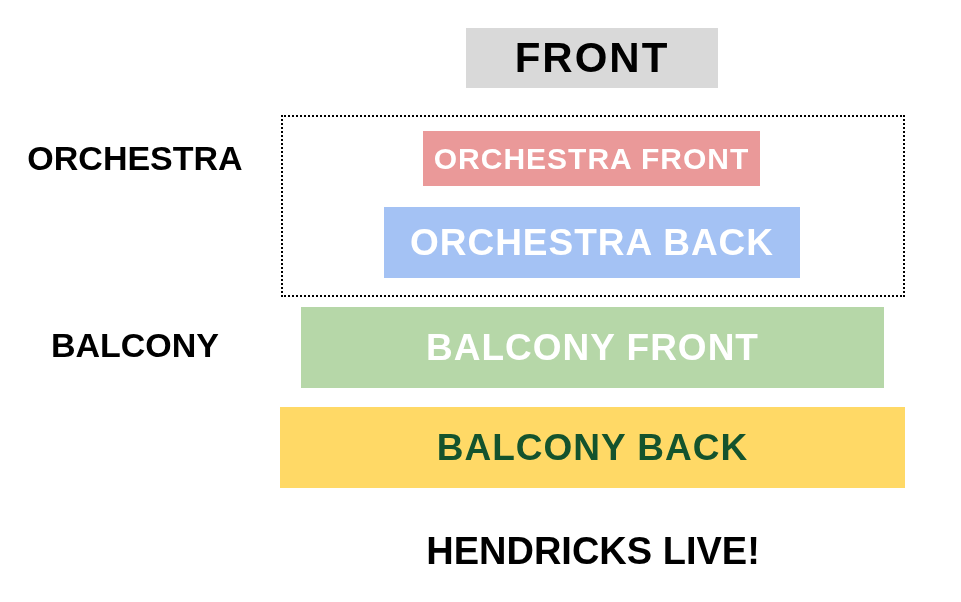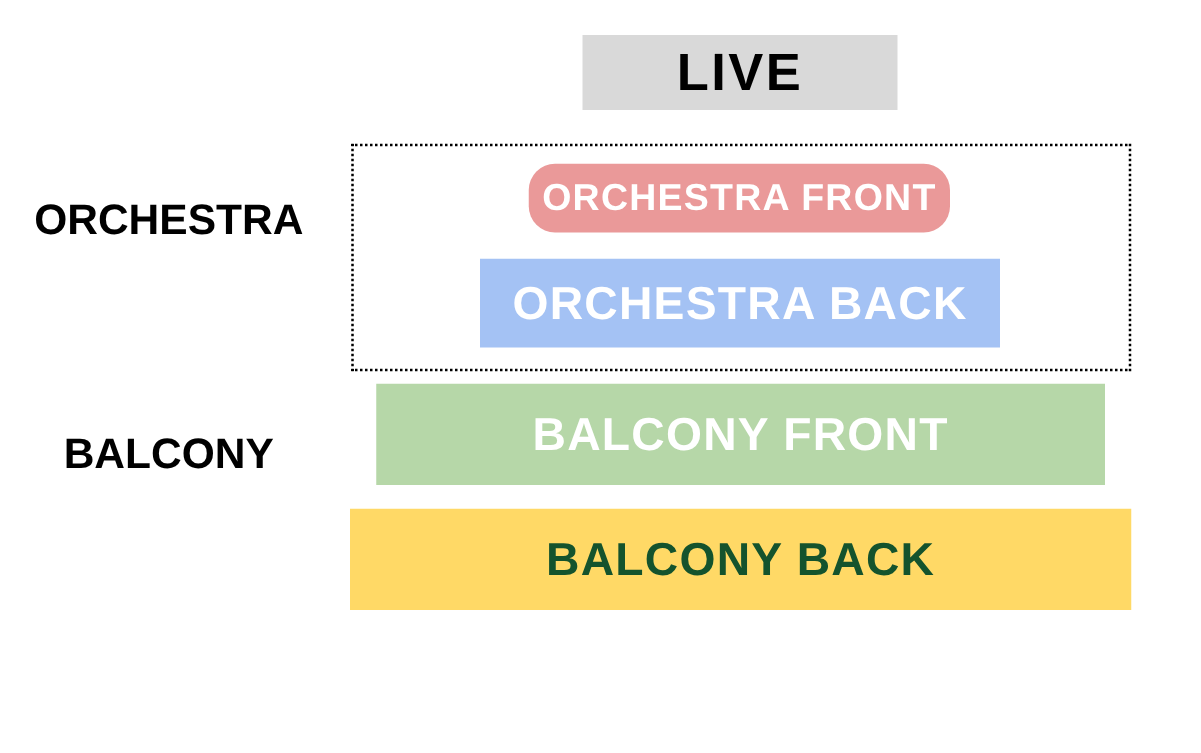--- a/index.html
+++ b/index.html
@@ -47,21 +47,20 @@
     position: absolute;
     color: #ffffff;
     letter-spacing: 1px;
   }
   .section-orchestra-front {
     left: 423px;
     top: 131px;
     width: 337px;
     height: 55px;
     font-size: 30px;
-    border-radius: 21px;
   }
   .section-orchestra-back {
     left: 384px;
     top: 207px;
     width: 416px;
     height: 71px;
     font-size: 37px;
   }
   .section-balcony-front {
     left: 301px;
@@ -74,21 +73,20 @@
     left: 280px;
     top: 407px;
     width: 625px;
     height: 81px;
     font-size: 37px;
   }
   .row-label {
     position: absolute;
     color: #000000;
     font-size: 34px;
-    margin-top: 18px;
   }
   .row-label-orchestra {
     left: 10px;
     top: 131px;
     width: 250px;
     height: 55px;
   }
   .row-label-balcony {
     left: 10px;
     top: 305px;
@@ -103,30 +101,31 @@
     height: 50px;
     color: #000000;
     font-size: 38px;
   }
 </style>
 </head>
 <body>
 
 <div class="canvas">
 
-  <div class="stage-box centered" style="background-color: rgb(217, 217, 217); color: rgb(0, 0, 0);">LIVE</div>
+  <div class="stage-box centered" style="background-color: rgb(217, 217, 217); color: rgb(0, 0, 0);">FRONT</div>
 
   <div class="row-label row-label-orchestra centered">ORCHESTRA</div>
 
   <div class="row-label row-label-balcony centered">BALCONY</div>
 
   <div class="orchestra-outline" style="border-color: rgb(0, 0, 0);"></div>
 
   <div class="section section-orchestra-front centered" style="background-color: rgb(234, 153, 153); color: rgb(255, 255, 255);">ORCHESTRA FRONT</div>
 
   <div class="section section-balcony-front centered" style="background-color: rgb(182, 215, 168); color: rgb(255, 255, 255);">BALCONY FRONT</div>
 
   <div class="section section-orchestra-back centered" style="background-color: rgb(164, 194, 244); color: rgb(255, 255, 255);">ORCHESTRA BACK</div>
 
   <div class="section section-balcony-back centered" style="background-color: rgb(255, 217, 102); color: #14532d;">BALCONY BACK</div>
 
+  <div class="venue-title centered">HENDRICKS LIVE!</div>
 
 </div>
 
 </body></html>

